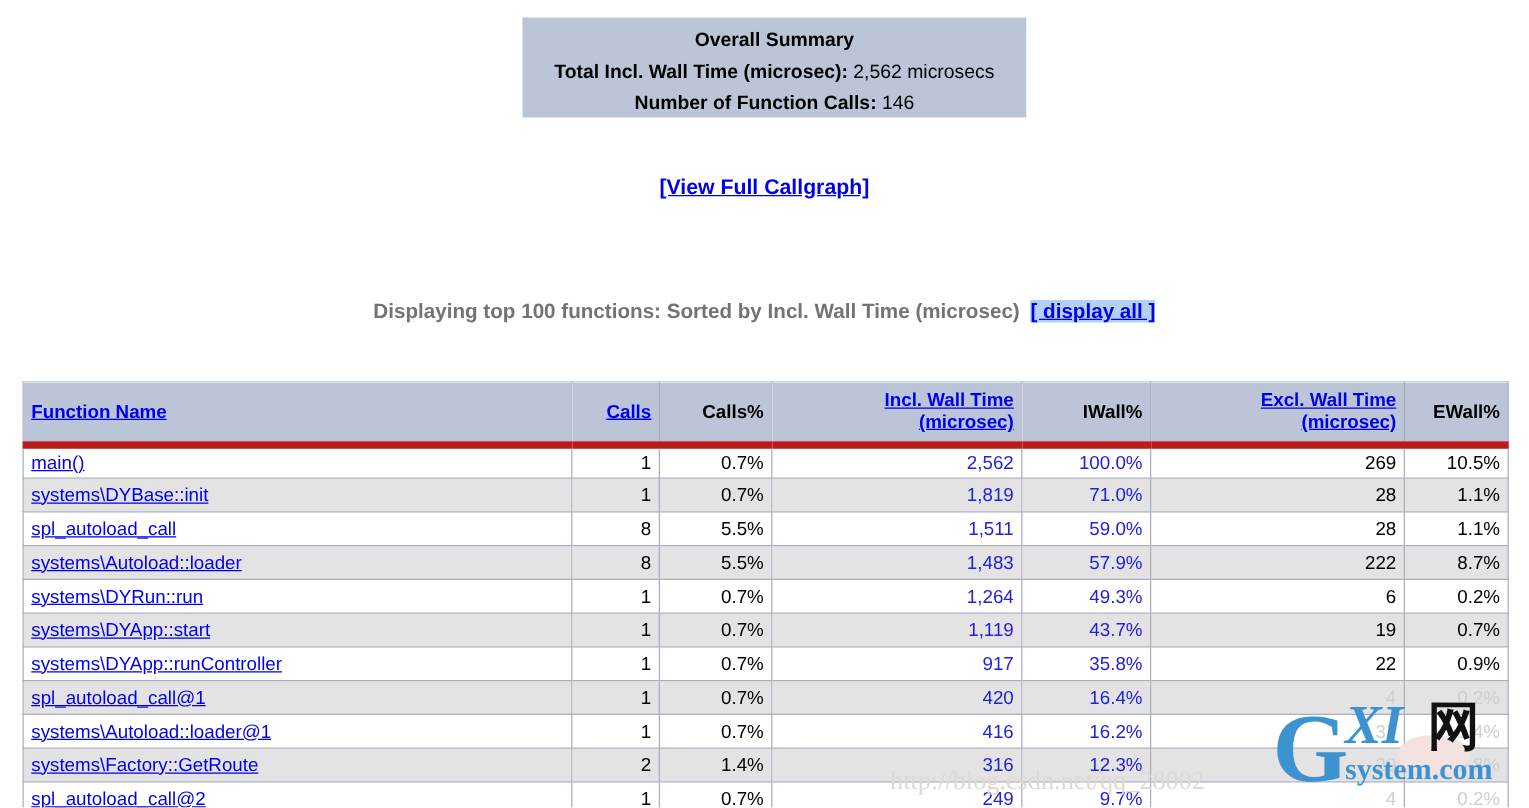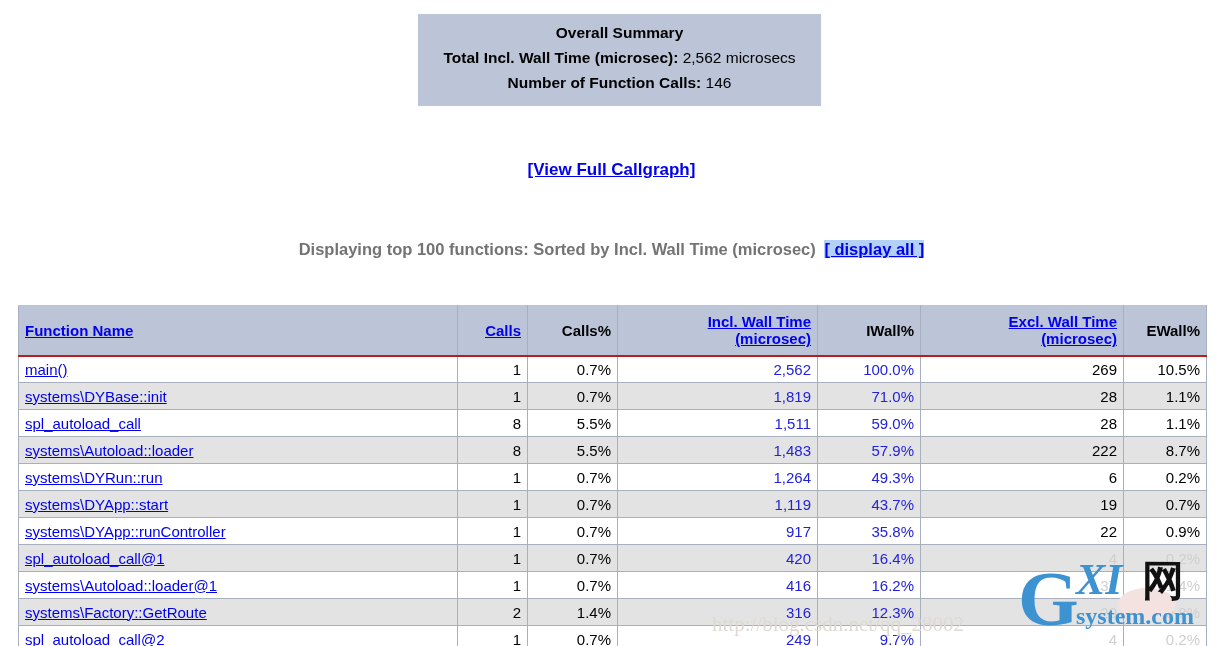--- a/index.html
+++ b/index.html
@@ -16,21 +16,21 @@
     font-size: 15px;
     color: #000000;
   }
 
   
   .summary-box {
     position: absolute;
     left: 418px;
     top: 14px;
     width: 403px;
-    height: 92px;
+    height: 80px;
     background: #bcc5d7;
     text-align: center;
     box-sizing: border-box;
     padding-top: 6px;
   }
   .summary-line {
     font-size: 15.5px;
     line-height: 25px;
     white-space: nowrap;
   }
@@ -39,21 +39,21 @@
   .summary-title {
     font-weight: bold;
     font-size: 15.5px;
     line-height: 25px;
   }
 
   
   .callgraph-wrap {
     position: absolute;
     left: 0;
-    top: 160px;
+    top: 140px;
     width: 1223px;
     text-align: center;
   }
   .callgraph-link {
     font-size: 17px;
     font-weight: bold;
     color: #0000ee;
     text-decoration: underline;
     cursor: pointer;
   }
@@ -95,21 +95,21 @@
     box-sizing: border-box;
     white-space: nowrap;
     overflow: hidden;
   }
   .prof-table thead th {
     background: #bcc5d7;
     height: 50px;
     vertical-align: middle;
     font-weight: bold;
     border-top: 1px solid #bcc5d7;
-    border-bottom: 2px solid #b91c1c;
+    border-bottom: 6px solid #b91c1c;
   }
   th.c-fn   { width: 439px; text-align: left; }
   th.c-cl   { width: 70px;  text-align: right; text-decoration: underline; }
   th.c-clp  { width: 90px;  text-align: right; }
   th.c-iw   { width: 200px; text-align: right; }
   th.c-iwp  { width: 103px; text-align: right; }
   th.c-ew   { width: 203px; text-align: right; }
   th.c-ewp  { width: 83px;  text-align: right; }
 
   .hdr-link {

